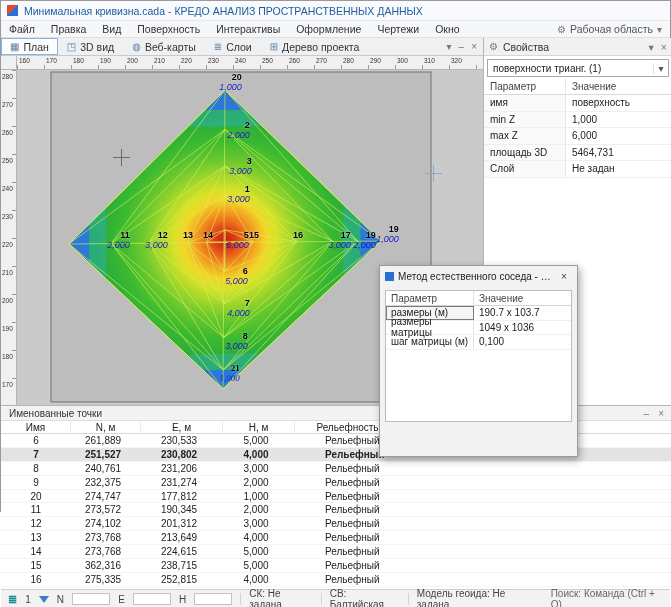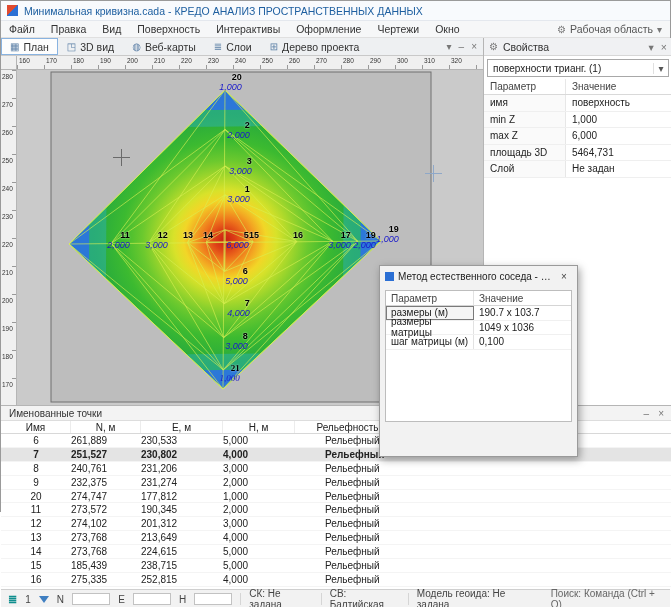--- a/index.html
+++ b/index.html
@@ -60,21 +60,21 @@
 
   
   .bottom{position:absolute;left:0;top:404px;width:671px;height:184px;background:#fff;border-top:1px solid #b5b5b5;font-size:10px}
   .bhead{height:15px;background:#f3f3f3;display:flex;align-items:center;padding:0 8px;border-bottom:1px solid #ddd;color:#333}
   .bhead .hicons{margin-left:auto;display:flex;gap:9px;color:#777}
   .thead{display:flex;height:13px;align-items:center;border-bottom:1px solid #d8d8d8;color:#222}
   .thead div{text-align:center;border-right:1px solid #ececec;height:100%;line-height:13px}
   .h0,.c0{width:70px}.h1,.c1{width:70px}.h2,.c2{width:82px}.h3,.c3{width:72px}.h4,.c4{width:106px}.h5,.c5{width:60px}
   .trow{display:flex;height:13.9px;align-items:center;border-bottom:1px solid #f4f4f4}
   .trow .c0{text-align:center}
-  .trow .c1,.trow .c2,.trow .c3{text-align:left;padding-right:6px}
+  .trow .c1,.trow .c2,.trow .c3{text-align:center;padding-right:6px}
   .trow .c4{padding-left:30px}
   .trow.sel{background:#e4e4e4;font-weight:bold}
 
   
   .dialog{position:absolute;left:378px;top:264px;width:199px;height:192px;background:#f2f2f2;border:1px solid #9a9a9a;box-shadow:2px 3px 8px rgba(0,0,0,.35);z-index:60;font-size:10px}
   .dtitle{height:20px;display:flex;align-items:center;gap:4px;padding:0 5px}
   .dicon{width:9px;height:9px;background:#2b6fd4;flex:0 0 auto}
   .dtext{flex:1;white-space:nowrap;overflow:hidden;text-overflow:ellipsis;color:#222}
   .dclose{width:16px;text-align:center;color:#444}
   .dtable{position:absolute;left:5px;right:5px;top:24px;bottom:34px;background:#fff;border:1px solid #bdbdbd;overflow:hidden}
@@ -485,21 +485,21 @@
         <div class="trow">
           <div class="c0">14</div>
           <div class="c1">273,768</div>
           <div class="c2">224,615</div>
           <div class="c3">5,000</div>
           <div class="c4">Рельефный</div>
           <div class="c5"></div>
         </div>
         <div class="trow">
           <div class="c0">15</div>
-          <div class="c1">185,439</div>
+          <div class="c1">362,316</div>
           <div class="c2">238,715</div>
           <div class="c3">5,000</div>
           <div class="c4">Рельефный</div>
           <div class="c5"></div>
         </div>
         <div class="trow">
           <div class="c0">16</div>
           <div class="c1">275,335</div>
           <div class="c2">252,815</div>
           <div class="c3">4,000</div>

